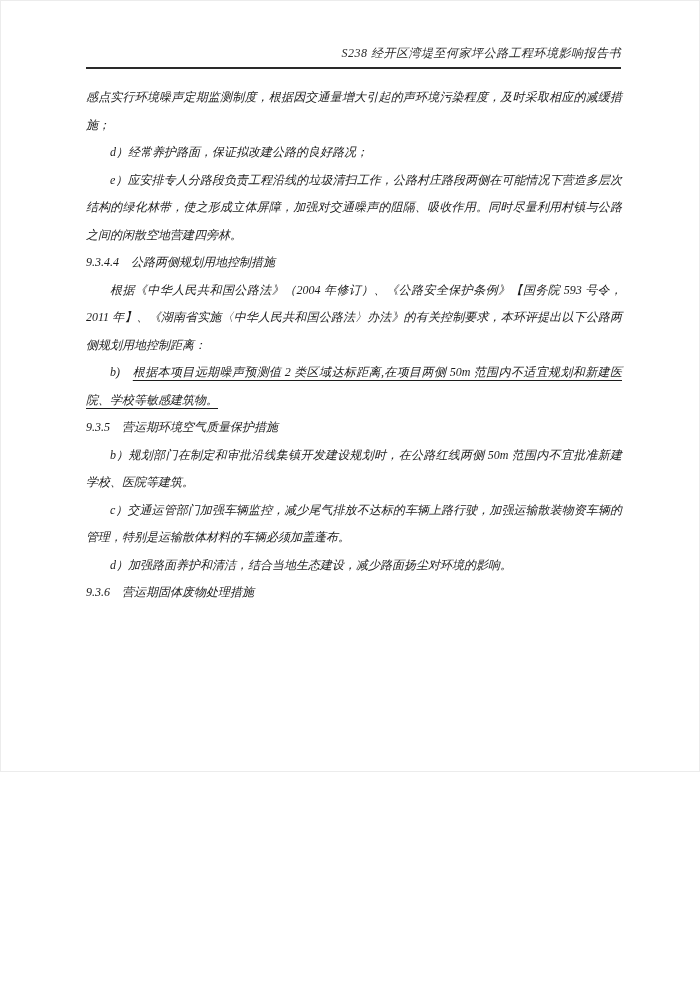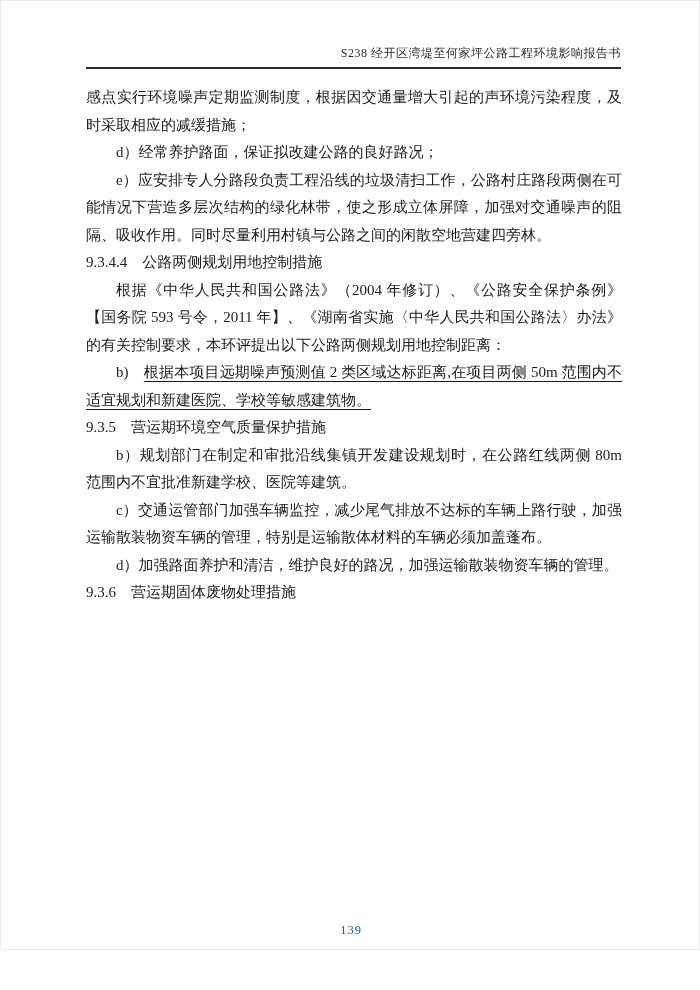--- a/index.html
+++ b/index.html
@@ -1,25 +1,26 @@
 <!DOCTYPE html>
 <html><head>
 <meta charset="utf-8">
 <style>
   html, body { margin: 0; padding: 0; background: #ffffff; }
   .page {
     position: relative;
     width: 700px;
-    height: 950px;
+    height: 772px;
     background: #ffffff;
     box-sizing: border-box;
     border: 1px solid #ececec;
     font-family: "Liberation Serif", "DejaVu Serif", serif;
     color: #1c1c1c;
     overflow: hidden;
+    font-style: italic;
   }
   .header {
     position: absolute;
     top: 44px;
     left: 85px;
     width: 535px;
     text-align: right;
     font-size: 12px;
     color: #2b2b2b;
     letter-spacing: 0.5px;
@@ -38,21 +39,21 @@
     left: 85px;
     width: 536px;
     font-size: 15px;
     line-height: 27.5px;
     text-align: justify;
   }
   .content p, .content h3 {
     margin: 0;
     padding: 0;
     font-weight: normal;
-    font-size: 15px;
+    font-size: 12px;
   }
   .indent { text-indent: 2em; }
   .no-indent { text-indent: 0; }
   .heading { text-align: left; }
   .underlined {
     text-decoration: underline;
     text-decoration-thickness: 1px;
     text-underline-offset: 4px;
     margin-top: 28px;
   }
@@ -89,25 +90,25 @@
     <h3 class="heading">9.3.4.4　公路两侧规划用地控制措施</h3>
 
     <p class="indent">根据《中华人民共和国公路法》（2004 年修订）、《公路安全保护条例》【国务院 593 号令，2011 年】、《湖南省实施〈中华人民共和国公路法〉办法》的有关控制要求，本环评提出以下公路两侧规划用地控制距离：</p>
 
 
     <p class="indent"><span>b)　</span><span class="underlined">根据本项目远期噪声预测值 2 类区域达标距离,在项目两侧 50m 范围内不适宜规划和新建医院、学校等敏感建筑物。</span></p>
 
     <h3 class="heading">9.3.5　营运期环境空气质量保护措施</h3>
 
 
-    <p class="indent">b）规划部门在制定和审批沿线集镇开发建设规划时，在公路红线两侧 80m 范围内不宜批准新建学校、医院等建筑。</p>
+    <p class="indent">b）规划部门在制定和审批沿线集镇开发建设规划时，在公路红线两侧 50m 范围内不宜批准新建学校、医院等建筑。</p>
 
     <p class="indent">c）交通运管部门加强车辆监控，减少尾气排放不达标的车辆上路行驶，加强运输散装物资车辆的管理，特别是运输散体材料的车辆必须加盖蓬布。</p>
 
-    <p class="indent">d）加强路面养护和清洁，维护良好的路况，加强运输散装物资车辆的管理。</p>
+    <p class="indent">d）加强路面养护和清洁，结合当地生态建设，减少路面扬尘对环境的影响。</p>
 
     <h3 class="heading">9.3.6　营运期固体废物处理措施</h3>
 
 
   </div>
 
   <div class="footer">
     <span>139</span>
   </div>
 

